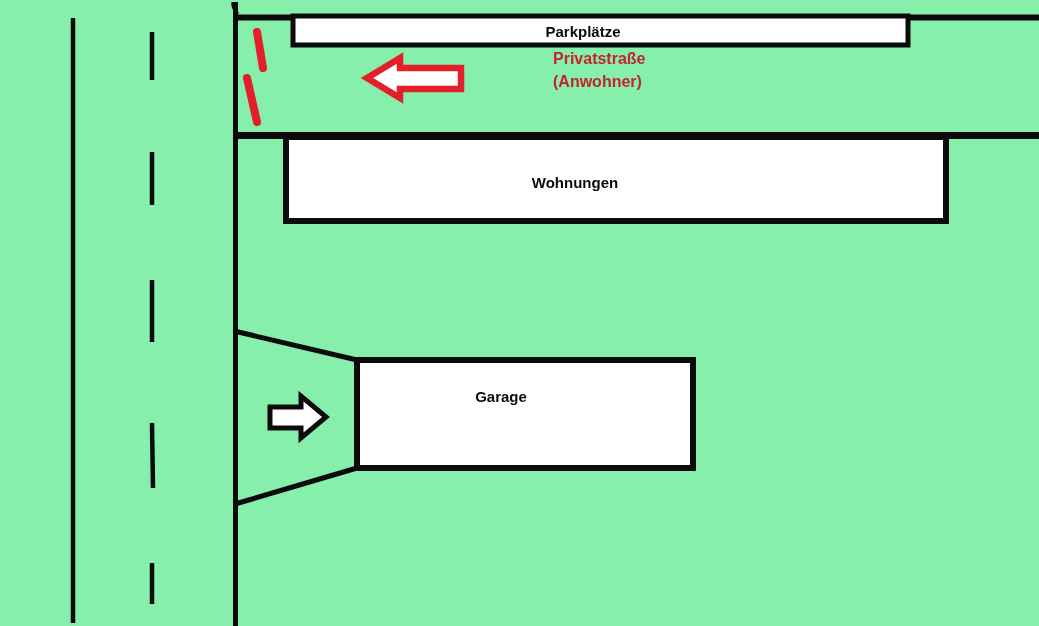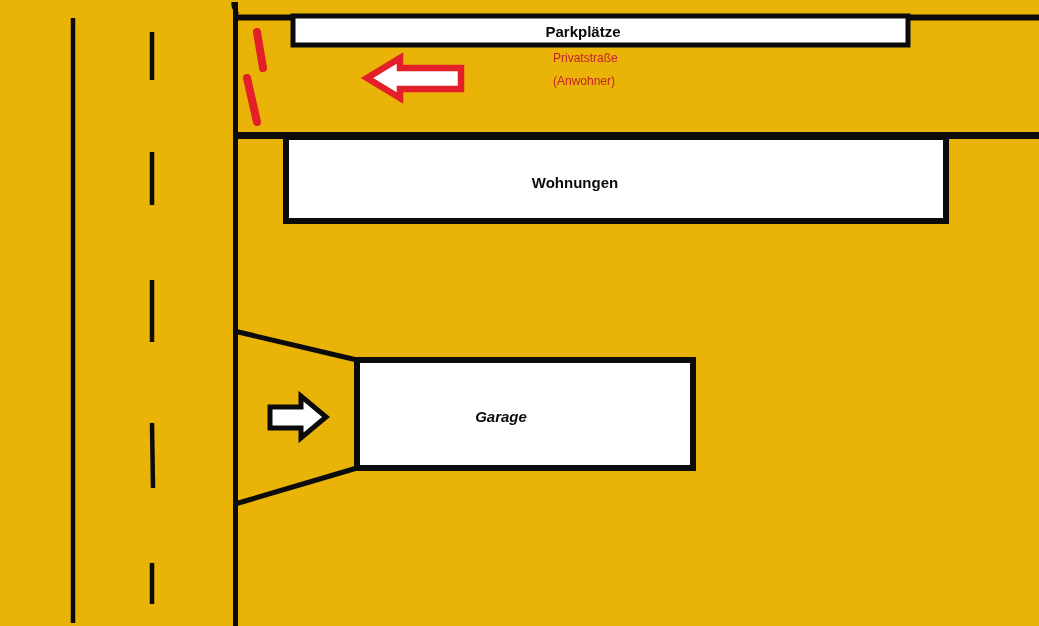--- a/index.html
+++ b/index.html
@@ -5,41 +5,41 @@
   html, body {
     margin: 0;
     padding: 0;
     background: #ffffff;
     font-family: "Liberation Sans", sans-serif;
   }
   #canvas {
     position: relative;
     width: 1039px;
     height: 626px;
-    background: #eab308;
+    background: #86efac;
     overflow: hidden;
   }
   #drawing-svg {
     position: absolute;
     left: 0;
     top: 0;
   }
   .label {
     position: absolute;
     transform: translate(-50%, -50%);
     font-weight: bold;
     font-size: 15px;
     color: #0b0b0b;
     white-space: nowrap;
     line-height: 1;
   }
   .label-red {
     position: absolute;
-    font-weight: normal;
-    font-size: 12px;
+    font-weight: bold;
+    font-size: 16px;
     line-height: 23px;
     white-space: nowrap;
   }
 </style>
 </head>
 <body>
 
 <div id="canvas">
 
   <svg id="drawing-svg" width="1039" height="626" viewBox="0 0 1039 626" fill="none">
@@ -86,15 +86,15 @@
 
   <div class="label" style="left:583px; top:31px;">Parkplätze</div>
 
   <div class="label-red" style="left: 553px; top: 47px; color: rgb(195, 35, 44);">
     <div>Privatstraße</div>
     <div>(Anwohner)</div>
   </div>
 
   <div class="label" style="left:575px; top:182px;text-align:center;">Wohnungen</div>
 
-  <div class="label" style="left:501px; top:416px;font-style:italic;">Garage</div>
+  <div class="label" style="left:501px; top:396px;">Garage</div>
 
 </div>
 
 </body></html>

